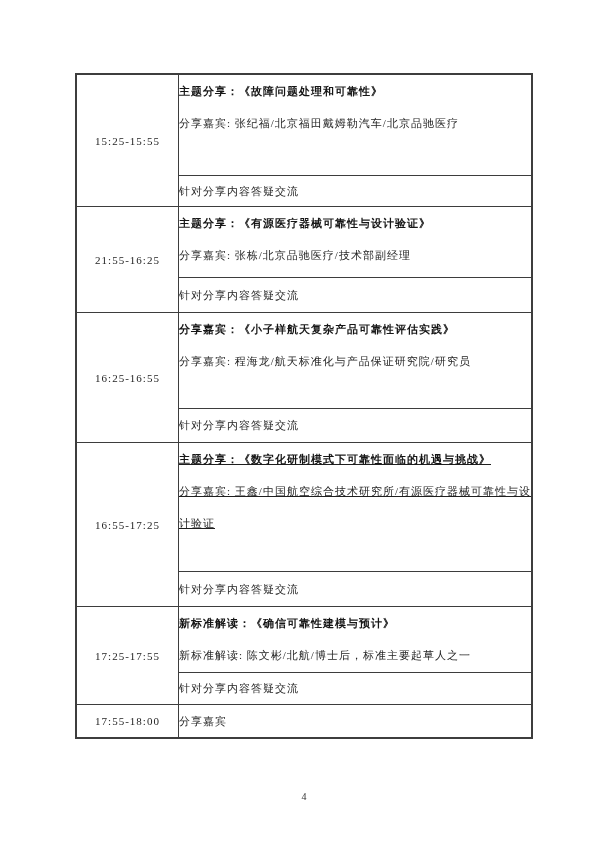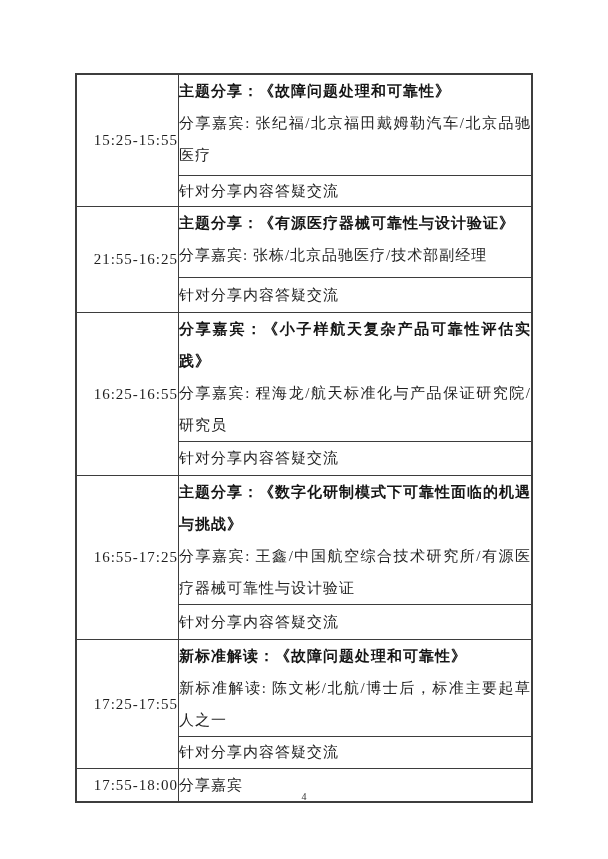--- a/index.html
+++ b/index.html
@@ -20,28 +20,28 @@
     position: absolute;
     left: 75px;
     top: 73px;
     width: 458px;
     table-layout: fixed;
     border-collapse: collapse;
     border: 2px solid #3d3d3d;
   }
   table.schedule td {
     border: 1px solid #3d3d3d;
-    font-size: 15px;
+    font-size: 11px;
     letter-spacing: 1px;
     padding: 0;
     margin-top: 16px;
   }
   td.time-cell {
     width: 101px;
-    text-align: right;
+    text-align: center;
     vertical-align: middle;
     letter-spacing: 0.3px;
     font-size: 15px;
   }
   td.content-cell {
     vertical-align: top;
     padding: 1px 10px 0 8px;
   }
   td.content-cell p {
     margin: 0;
@@ -55,21 +55,21 @@
   td.qa-cell, td.summary-cell {
     vertical-align: middle;
     padding-left: 8px;
   }
   .h100 { height: 100px; }
   .h30  { height: 30px; }
   .h70  { height: 70px; }
   .h34  { height: 34px; }
   .h95  { height: 95px; }
   .h33  { height: 33px; }
-  .h128 { height: 128px; }
+  .h128 { height: 128px; text-decoration: underline; }
   .h65  { height: 65px; }
   .h31  { height: 31px; }
   .h32  { height: 32px; }
   .page-number {
     position: absolute;
     top: 791px;
     left: 0;
     width: 100%;
     text-align: center;
     font-size: 10px;
@@ -125,21 +125,21 @@
         <p class="speaker">分享嘉宾: 王鑫/中国航空综合技术研究所/有源医疗器械可靠性与设计验证</p>
       </td>
     </tr>
     <tr>
       <td class="qa-cell h34">针对分享内容答疑交流</td>
     </tr>
 
     <tr>
       <td class="time-cell" rowspan="2">17:25-17:55</td>
       <td class="content-cell h65">
-        <p class="topic">新标准解读：《故障问题处理和可靠性》</p>
+        <p class="topic">新标准解读：《确信可靠性建模与预计》</p>
         <p class="speaker">新标准解读: 陈文彬/北航/博士后，标准主要起草人之一</p>
       </td>
     </tr>
     <tr>
       <td class="qa-cell h31">针对分享内容答疑交流</td>
     </tr>
 
     <tr>
       <td class="time-cell h32">17:55-18:00</td>
       <td class="summary-cell h32">分享嘉宾</td>

